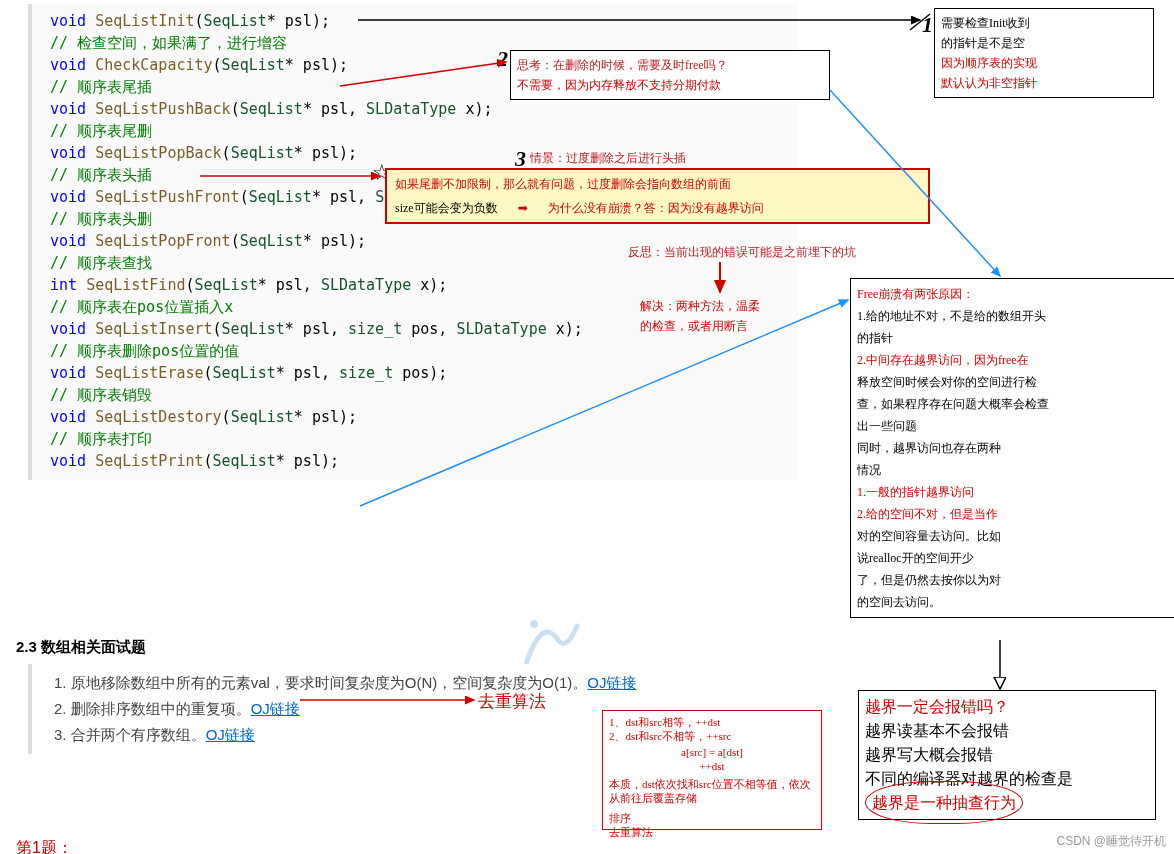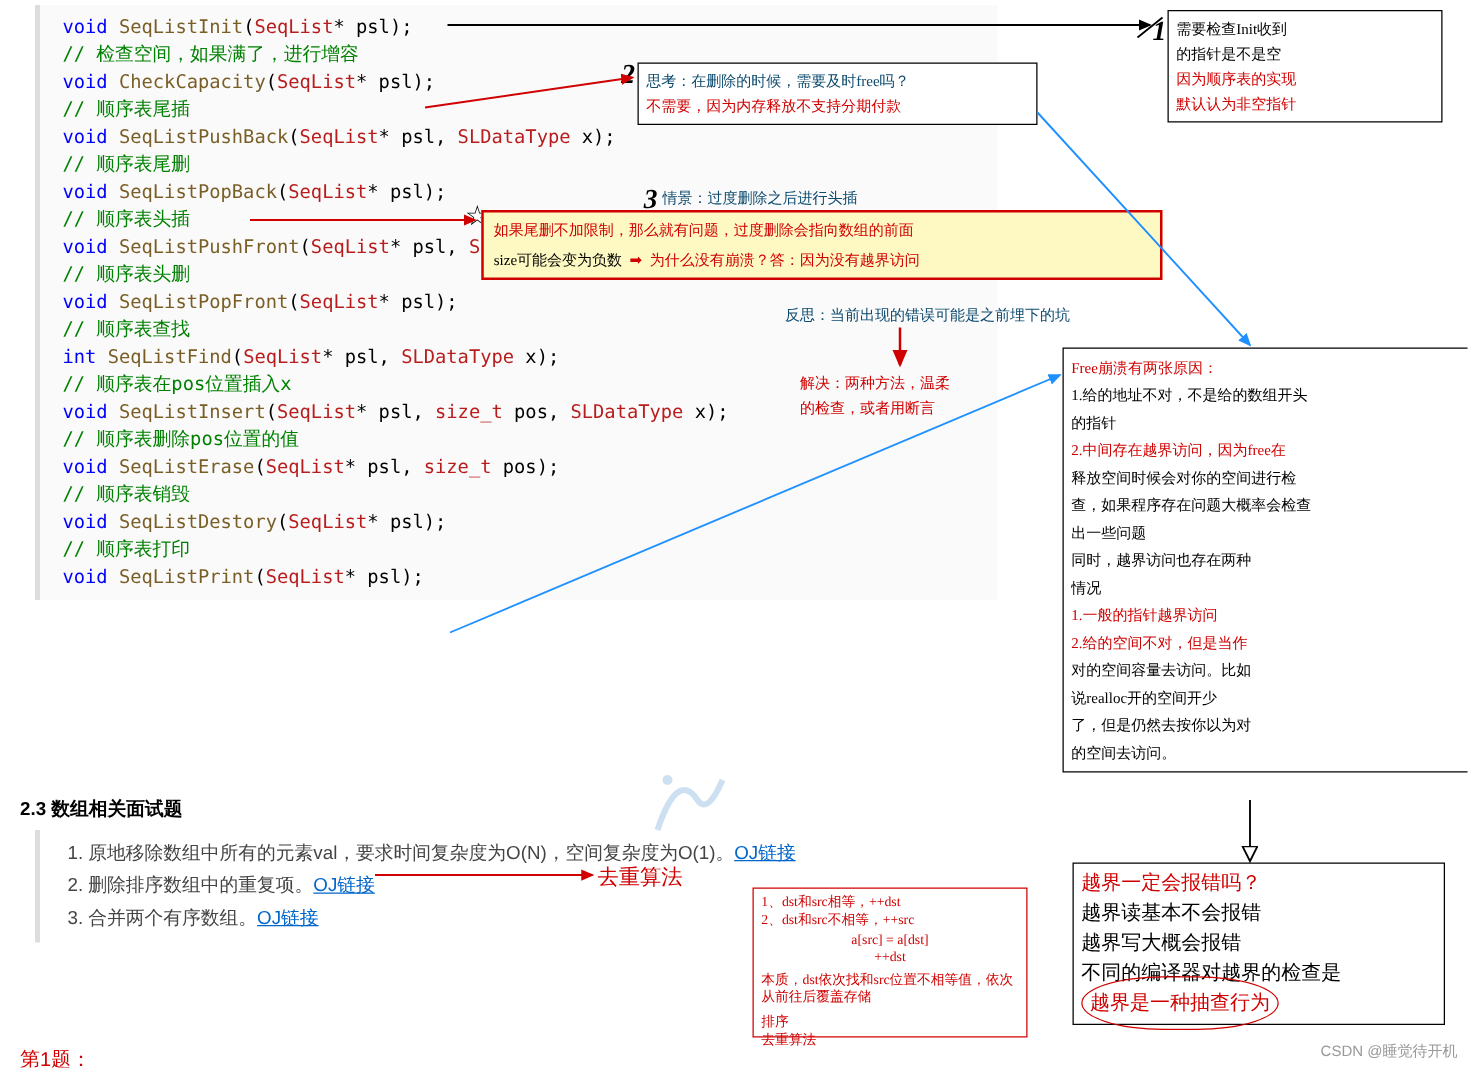--- a/index.html
+++ b/index.html
@@ -1,29 +1,29 @@
 <!DOCTYPE html>
 <html><head>
 <meta charset="utf-8">
 <style>
   * { box-sizing: border-box; margin: 0; padding: 0; }
   body { font-family: "Microsoft YaHei", Arial, sans-serif; background: #fff; width: 1174px; height: 854px; position: relative; font-size: 14px; }
   .code-block { position: absolute; left: 28px; top: 4px; width: 770px; background: #fafafa; border-left: 4px solid #ddd; padding: 6px 10px 8px 18px; font-family: Consolas, monospace; font-size: 15px; line-height: 22px; }
   .kw { color: #0000ff; }
   .fn { color: #795e26; }
-  .ty { color: #b91c1c; }
+  .ty { color: #14532d; }
   .cm { color: #008000; }
   .qa-heading { position: absolute; left: 16px; top: 638px; font-weight: bold; font-size: 15px; }
   .qa-list { position: absolute; left: 28px; top: 664px; width: 790px; border-left: 4px solid #ddd; padding: 6px 0 6px 22px; font-size: 15px; line-height: 26px; color: #444; }
   .ojlink { color: #0066cc; text-decoration: underline; }
   .q1 { position: absolute; left: 16px; top: 838px; color: #d00000; font-size: 16px; }
   .annot { position: absolute; font-family: "KaiTi","STKaiti","Microsoft YaHei",serif; font-size: 12px; line-height: 20px; }
   .box { border: 1.5px solid #000; background: #fff; padding: 4px 6px; }
   .redbox { border: 2px solid #d00000; background: #fef9c3; padding: 4px 8px; }
-  .green { color: #0c4a6e; }
+  .green { color: #b91c1c; }
   .red { color: #d00000; }
   .black { color: #000; }
   .num-badge { position: absolute; font-family: serif; font-style: italic; font-size: 22px; font-weight: bold; }
   .watermark { position: absolute; left: 510px; top: 600px; width: 80px; height: 80px; opacity: 0.3; }
   .watermark svg { width: 100%; height: 100%; }
   .csdn { position: absolute; right: 8px; bottom: 4px; font-size: 12px; color: #999; }
   .star { position:absolute; left:372px; top:160px; font-size:22px; }
   svg.arrows { position: absolute; left: 0; top: 0; pointer-events: none; }
   .algo-box { position:absolute; left:602px; top:710px; width:220px; height:120px; border:1.5px solid #d00000; padding:4px 6px; font-family:"KaiTi",serif; font-size:11px; color:#d00000; line-height:14px; }
 </style>
@@ -68,21 +68,21 @@
 
 <div class="annot box" style="left:510px; top:50px; width:320px;">
   <div class="green">思考：在删除的时候，需要及时free吗？</div>
   <div class="red">不需要，因为内存释放不支持分期付款</div>
 </div>
 
 <div class="annot green" style="left:530px; top:148px;">情景：过度删除之后进行头插</div>
 
 <div class="annot redbox" style="left:385px; top:168px; width:545px;">
   <div class="red">如果尾删不加限制，那么就有问题，过度删除会指向数组的前面</div>
-  <div style="display:flex;align-items:flex-start; gap:6px; margin-top:4px;">
+  <div style="display:flex;align-items:flex-start; gap:20px; margin-top:4px;">
     <span class="black">size可能会变为负数</span>
     <span class="red">➡</span>
     <span class="red">为什么没有崩溃？答：因为没有越界访问</span>
   </div>
 </div>
 
 <div class="annot green" style="left:628px; top:242px;">反思：当前出现的错误可能是之前埋下的坑</div>
 
 <div class="annot red" style="left:640px; top:296px; text-align:left;">
   <div>解决：两种方法，温柔</div>

